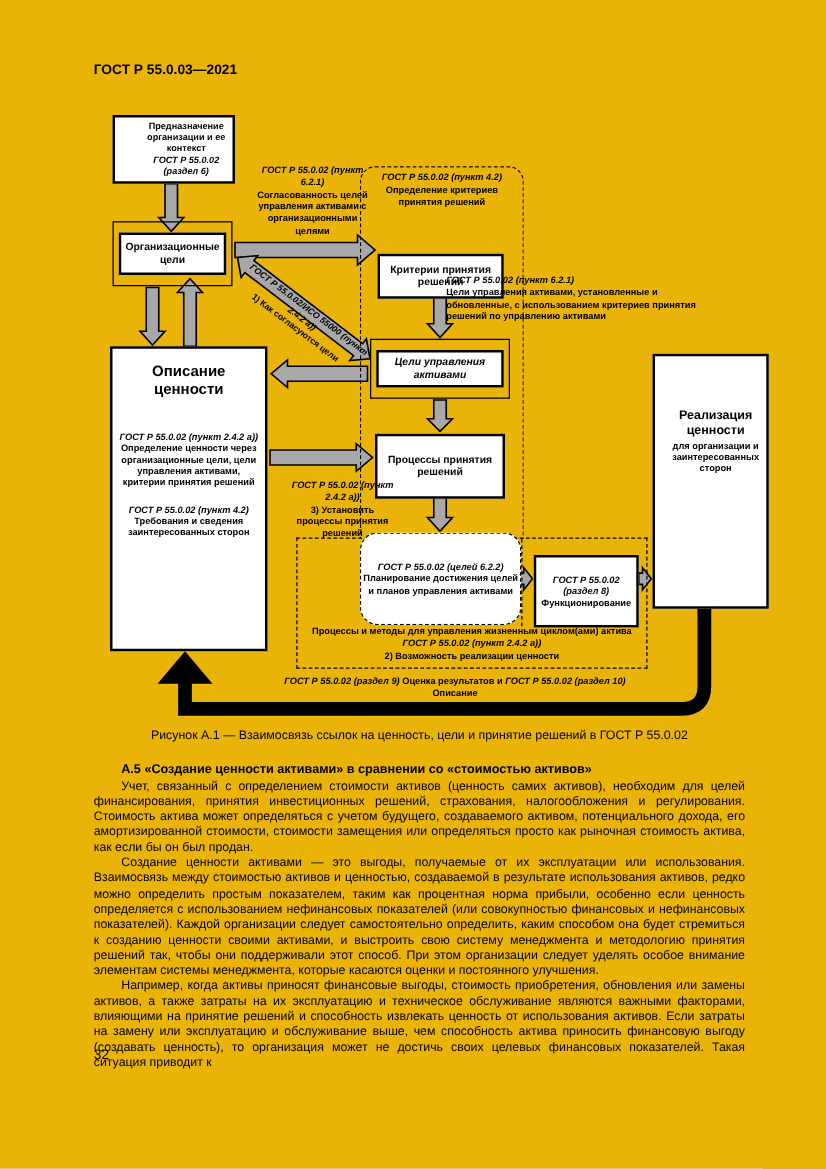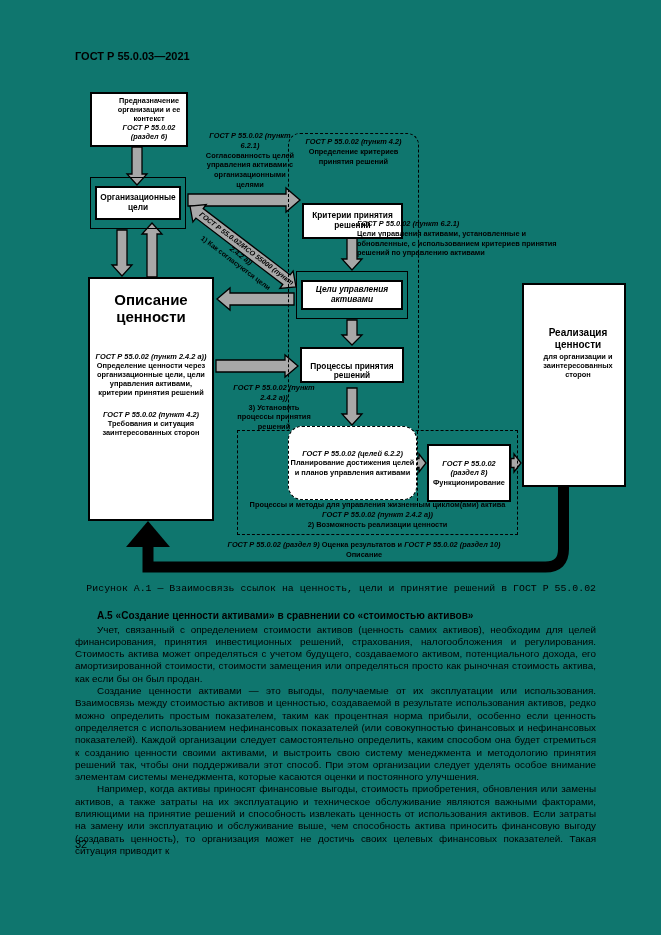--- a/index.html
+++ b/index.html
@@ -1,18 +1,18 @@
 <!DOCTYPE html>
 <html><head>
 <meta charset="utf-8">
 <style>
   html,body { margin:0; padding:0; background:#e8e8e8; }
   .page {
     position:relative; width:661px; height:935px; margin:0 auto;
-    background:#0f766e; overflow:hidden; color:#000;
+    background:#eab308; overflow:hidden; color:#000;
     font-family:"Liberation Sans", sans-serif;
   }
   .doc-header { position:absolute; left:75px; top:50px; font-size:11px; font-weight:bold; }
   
   .arrowlayer { position:absolute; left:0; top:0; }
   .bx {
     position:absolute; box-sizing:border-box; background:#fff;
     border:2.2px solid #000; font-weight:bold; text-align:center;
     font-size:7.4px; line-height:1.22;
   }
@@ -21,48 +21,48 @@
     position:absolute; left:4px; right:4px; top:8px; bottom:8px;
     background:#fff; border:2.2px solid #000;
     display:flex; align-items:center; justify-content:center;
     font-size:8.3px; line-height:1.15; padding:1px;
   }
   .flexc { display:flex; flex-direction:column; align-items:center; justify-content:center; }
   .dash { position:absolute; box-sizing:border-box; border:1.6px dashed #000; background:transparent; }
   .lbl { position:absolute; font-weight:bold; font-size:7.4px; line-height:1.32; text-align:center; }
   .ref { font-style:italic; }
   .blk { display:block; }
-  .title-lg { font-size:15px; line-height:1.15; }
+  .title-lg { font-size:12px; line-height:1.15; }
   
   .purpose { left:90px; top:92px; width:98px; height:55px; padding-top:3px; font-size:7.3px;padding-left:20px; }
   .orgouter { left:90px; top:177px; width:96px; height:52px; }
   .valuedesc { left:88px; top:277px; width:126px; height:244px; padding:12px 3px 0 3px; }
   .valuedesc .title-lg { margin-bottom:26px; }
   .valuedesc .ref2m { margin-top:13px; }
   .tallcontainer { left:288px; top:133px; width:131px; height:298px; border-bottom:none; border-radius:12px 12px 0 0; }
   .tallseg { position:absolute; left:417.4px; top:431px; width:0; height:70px; border-left:1.6px dashed #000; }
   .criteriahdr { left:292px; top:137px; width:123px; }
   .criteria { left:302px; top:175px; width:101px; height:36px;margin-top:28px; }
   .assetouter { left:296px; top:271px; width:112px; height:48px;font-style:italic; }
-  .decision { left:300px; top:347px; width:104px; height:36px;justify-content:flex-end; }
+  .decision { left:300px; top:347px; width:104px; height:52px; }
   .bottomdash { left:237px; top:430px; width:281px; height:105px; }
   .lifecycle-cap { position:absolute; left:3px; right:3px; bottom:4px; font-weight:bold; font-size:7.4px; line-height:1.35; text-align:center; }
   .planning { left:288px; top:426px; width:129px; height:74px; border:1.8px dashed #000; border-radius:14px; }
   .functioning { left:427px; top:444px; width:84px; height:58px; }
-  .realize { left:522px; top:283px; width:104px; height:204px; padding:42px 4px 0 12px; }
+  .realize { left:522px; top:283px; width:93px; height:204px; padding:42px 4px 0 12px; }
   .realize .title-lg { font-size:10px; margin-bottom:2px; }
   
   .lbl-align { left:200px; top:131px; width:100px; }
   .lbl-updated { left:357px; top:219px; width:208px; text-align:left; }
   .lbl-diag { left:180px; top:242px; width:122px; font-size:7px; transform:rotate(37deg); }
   .lbl-establish { left:231px; top:383px; width:86px; }
   .lbl-loop { left:215px; top:540px; width:298px; }
   
   .textflow { position:absolute; left:75px; top:583px; width:521px; font-size:9.9px; line-height:12.3px; }
-  .fig-caption { text-align:right; margin:0 0 15px 0;font-family:Liberation Mono, monospace; }
+  .fig-caption { text-align:center; margin:0 0 15px 0; }
   .sec-heading { font-weight:bold; margin:0 0 1px 0; text-indent:22px; font-size:10.1px; }
   .textflow p { margin:0; text-align:justify; text-indent:22px; }
   .pagenum { position:absolute; left:75px; top:838px; font-size:11px; }
 </style>
 </head>
 <body>
 
 <div class="page">
 
   <div class="doc-header">ГОСТ Р 55.0.03—2021</div>
@@ -134,21 +134,21 @@
     <div class="in">
       <span>Цели управления активами</span>
     </div>
   </div>
 
   <div class="bx valuedesc">
     <span class="blk title-lg">Описание ценности</span>
     <span class="ref blk">ГОСТ Р 55.0.02 (пункт 2.4.2 а))</span>
     <span class="blk">Определение ценности через организационные цели, цели управления активами, критерии принятия решений</span>
     <span class="ref blk ref2m">ГОСТ Р 55.0.02 (пункт 4.2)</span>
-    <span class="blk">Требования и ситуация заинтересованных сторон</span>
+    <span class="blk">Требования и сведения заинтересованных сторон</span>
   </div>
 
   <div class="bx decision flexc" style="font-size:8.3px; line-height:1.15;">
     <span>Процессы принятия решений</span>
   </div>
 
   <div class="lbl lbl-establish">
     <span class="ref blk">ГОСТ Р 55.0.02 (пункт 2.4.2 а))</span>
     <span>3) Установить процессы принятия решений</span>
   </div>

